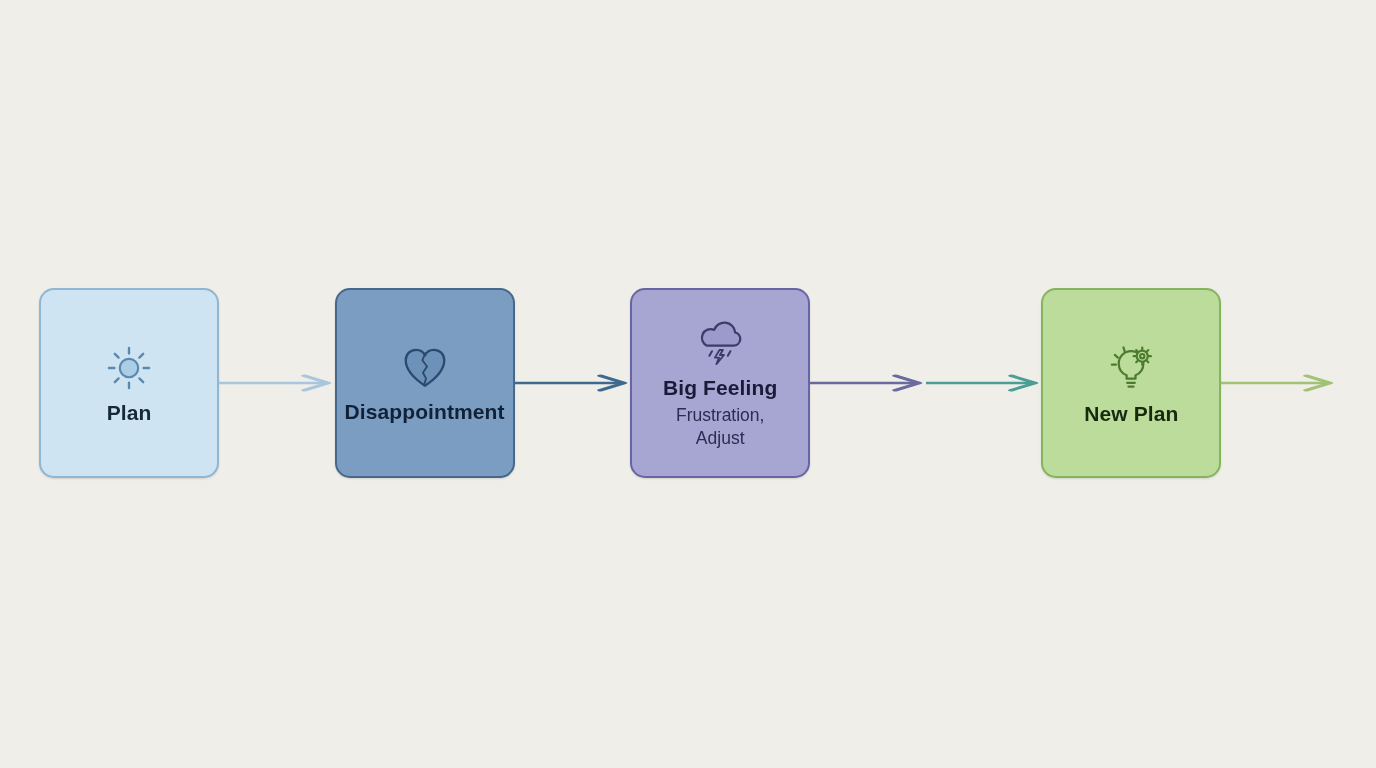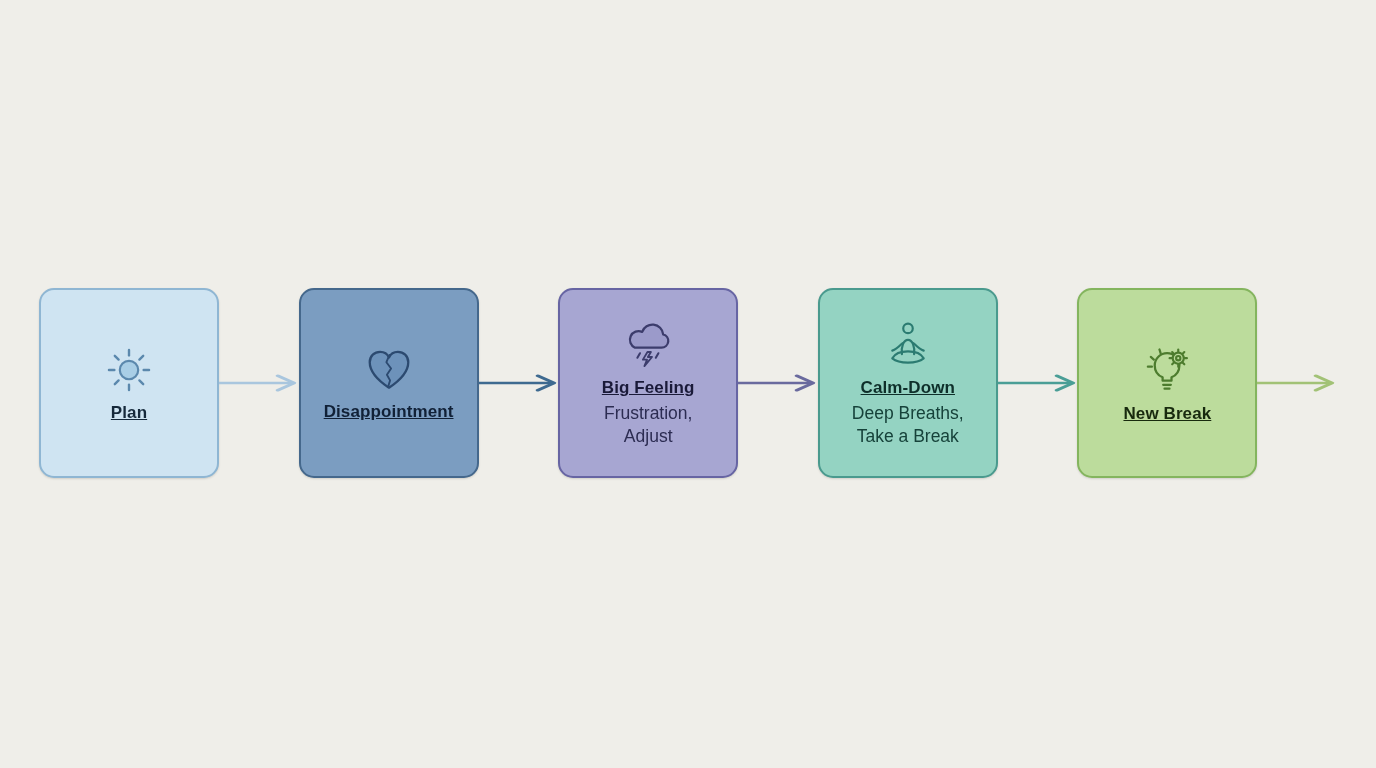--- a/index.html
+++ b/index.html
@@ -17,22 +17,22 @@
     border-radius:15px;
     background:var(--fill);
     border:2px solid var(--border);
     display:flex;flex-direction:column;align-items:center;justify-content:center;
     padding:6px 8px;
     box-shadow:0 1px 2px rgba(70,70,60,.18);
   }
   .icon-wrap{line-height:0;}
   .icon-wrap svg{display:block;}
   .card .title{
-    font-size:17px;font-weight:700;color:var(--title-color);
-    text-align:left;margin-top:7px;letter-spacing:.1px;white-space:nowrap;text-decoration:underline;
+    font-size:21px;font-weight:700;color:var(--title-color);
+    text-align:left;margin-top:7px;letter-spacing:.1px;white-space:nowrap;
   }
   .card .subtitle{
     font-size:17.5px;font-weight:400;color:var(--subtitle-color);
     text-align:center;white-space:pre-line;line-height:1.27;margin-top:4px;
   }
   .card .subtitle:empty{display:none;margin:0;}
   .connector{
     flex:1 1 auto;height:22px;position:relative;
   }
   .connector svg{position:absolute;inset:0;width:100%;height:100%;}
@@ -102,36 +102,20 @@
 Adjust</div>
   </div>
 
   <div class="connector" style="--arrow: #6a6a9e;">
     <svg viewBox="0 0 44 22" preserveAspectRatio="none" fill="none">
       <line class="stroke" x1="0" y1="11" x2="40.5" y2="11" stroke-width="2.4" stroke-linecap="round"></line>
       <path class="stroke" d="M32.5 3.8 L41.5 11 L32.5 18.2" stroke-width="2.4" stroke-linecap="round" stroke-linejoin="round"></path>
     </svg>
   </div>
 
-  <div class="card" style="--fill: #94d3c2; --border: #4a9a8e; --title-color: #0e2f2a; --subtitle-color: #16423a; --icon-stroke: #2b7b71; --icon-fill: none;">
-    <span class="icon-wrap">
-      <svg width="52" height="52" viewBox="0 0 48 48" fill="none" stroke-linecap="round" stroke-linejoin="round">
-        <g style="stroke:var(--icon-stroke)" stroke-width="2">
-          <circle cx="24" cy="8.7" r="4.4"></circle>
-          <path d="M18.4 32.5 c-0.9 -7.2 1.6 -13.3 5.6 -13.3 s6.5 6.1 5.6 13.3"></path>
-          <path d="M18.9 22.3 c-2.7 2.6 -5.3 5.6 -9.4 6.9"></path>
-          <path d="M29.1 22.3 c2.7 2.6 5.3 5.6 9.4 6.9"></path>
-          <path d="M9.5 36.3 c2.5 -4.4 8 -6.4 14.5 -6.4 s12 2 14.5 6.4 c-3.4 2.8 -9 3.9 -14.5 3.9 s-11.1 -1.1 -14.5 -3.9 z"></path>
-        </g>
-      </svg>
-    </span>
-    <div class="title">Calm-Down</div>
-    <div class="subtitle">Deep Breaths,
-Take a Break</div>
-  </div>
 
   <div class="connector" style="--arrow: #4a9e96;">
     <svg viewBox="0 0 44 22" preserveAspectRatio="none" fill="none">
       <line class="stroke" x1="0" y1="11" x2="40.5" y2="11" stroke-width="2.4" stroke-linecap="round"></line>
       <path class="stroke" d="M32.5 3.8 L41.5 11 L32.5 18.2" stroke-width="2.4" stroke-linecap="round" stroke-linejoin="round"></path>
     </svg>
   </div>
 
   <div class="card" style="--fill: #bcdc9c; --border: #84b55e; --title-color: #182a0e; --subtitle-color: #2b431f; --icon-stroke: #4d7c2e; --icon-fill: none;">
     <span class="icon-wrap">
@@ -151,21 +135,21 @@
             <line x1="38.7" y1="13.5" x2="41.7" y2="13.5"></line>
           <line x1="28.6" y1="8.1" x2="30.7" y2="10.2"></line>
             <line x1="37.3" y1="16.8" x2="39.4" y2="18.9"></line>
           <line x1="28.6" y1="18.9" x2="30.7" y2="16.8"></line>
             <line x1="37.3" y1="10.2" x2="39.4" y2="8.1"></line>
           <circle cx="34" cy="13.5" r="4.9" style="fill:var(--fill)"></circle>
           <circle cx="34" cy="13.5" r="1.9"></circle>
         </g>
       </svg>
     </span>
-    <div class="title">New Break</div>
+    <div class="title">New Plan</div>
   </div>
 
   <div class="connector" style="--arrow: #a2c276;">
     <svg viewBox="0 0 44 22" preserveAspectRatio="none" fill="none">
       <line class="stroke" x1="0" y1="11" x2="40.5" y2="11" stroke-width="2.4" stroke-linecap="round"></line>
       <path class="stroke" d="M32.5 3.8 L41.5 11 L32.5 18.2" stroke-width="2.4" stroke-linecap="round" stroke-linejoin="round"></path>
     </svg>
   </div>
 
 

